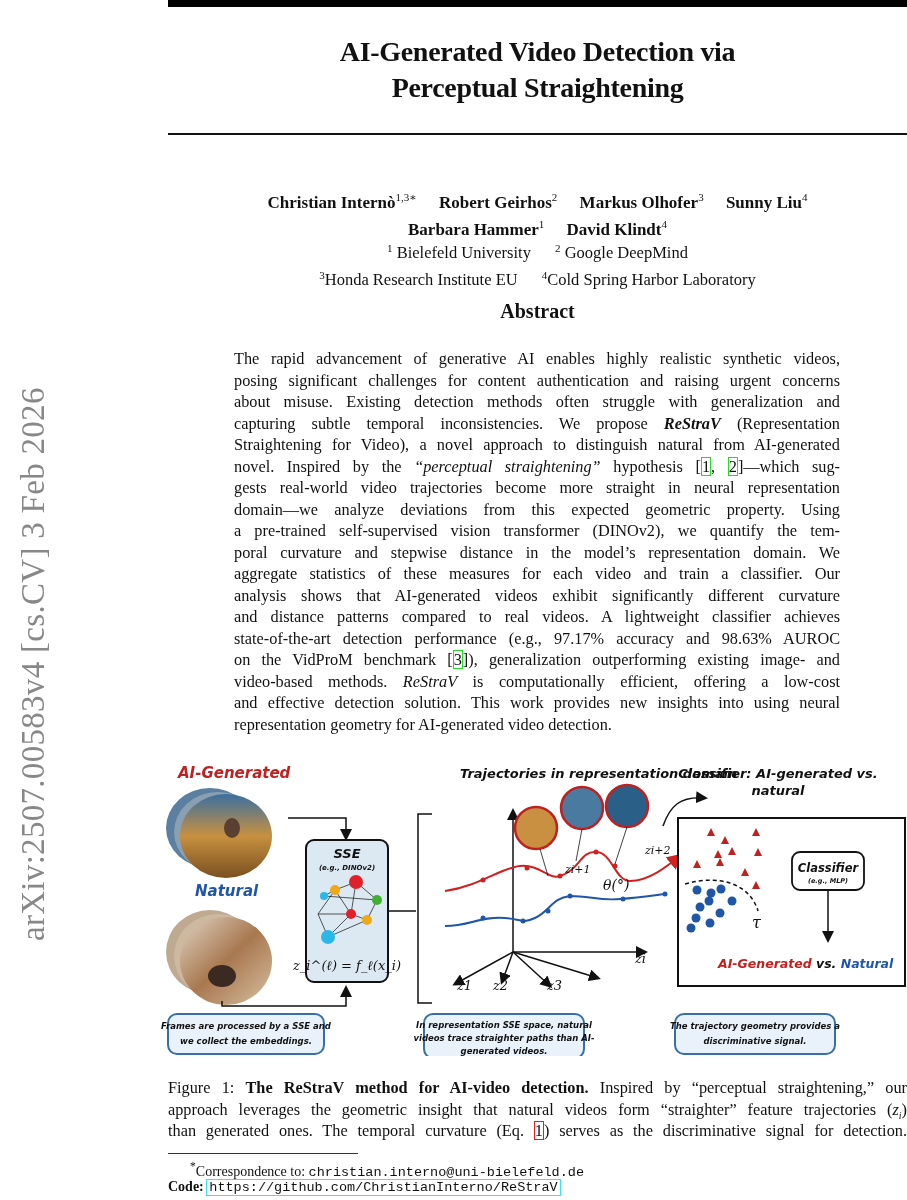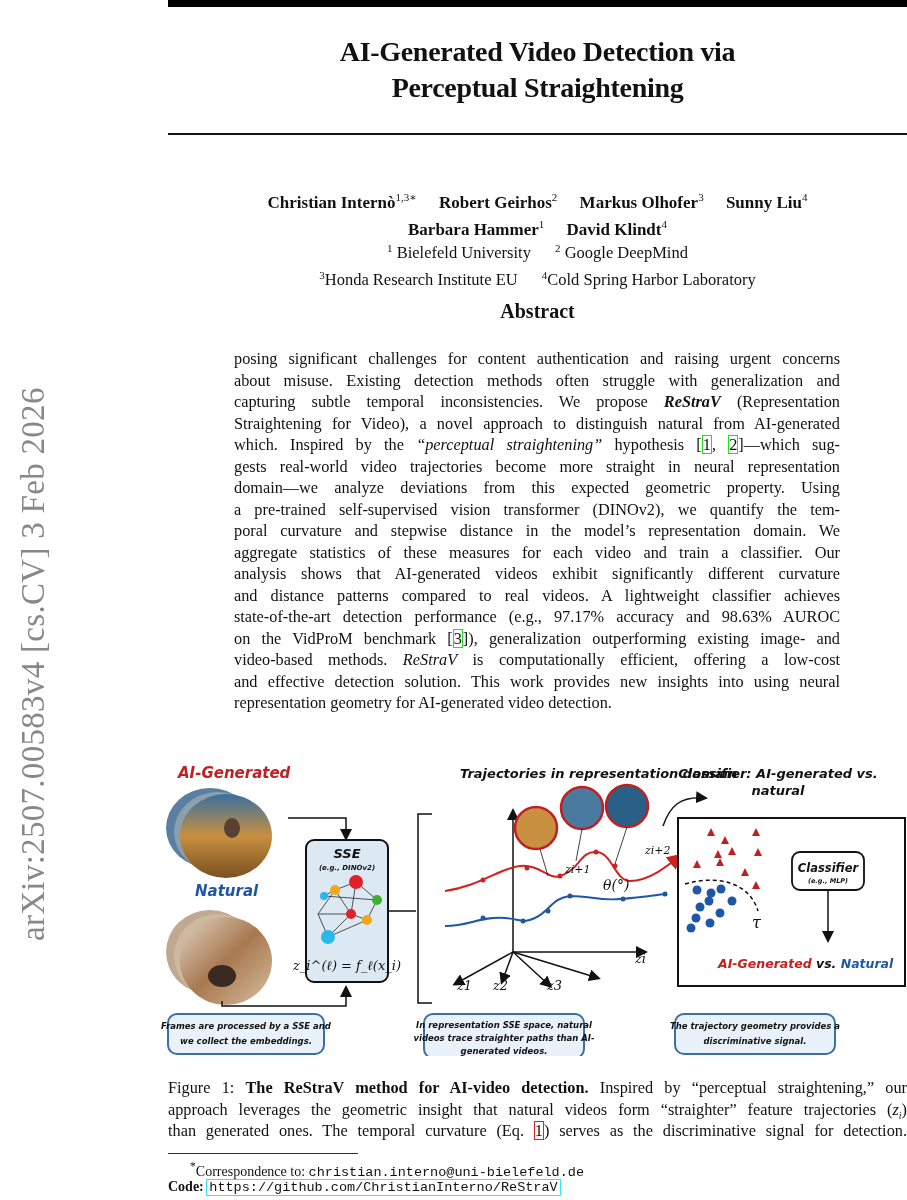--- a/index.html
+++ b/index.html
@@ -68,25 +68,26 @@
     <span class="g"><sup>3</sup><span>Honda Research Institute EU</span></span>
     <span class="g"><sup>4</sup><span>Cold Spring Harbor Laboratory</span></span>
   </div>
 </div>
 
 <div class="abs arxiv">arXiv:2507.00583v4  [cs.CV]  3 Feb 2026</div>
 
 <div class="abs abs-head">Abstract</div>
 
 <div class="abs abstract">
+  <span class="line">The rapid advancement of generative AI enables highly realistic synthetic videos,</span>
   <span class="line">posing significant challenges for content authentication and raising urgent concerns</span>
   <span class="line">about misuse. Existing detection methods often struggle with generalization and</span>
   <span class="line"><span>capturing subtle temporal inconsistencies. We propose</span> <b><i>ReStraV</i></b><span> (Representation</span></span>
   <span class="line">Straightening for Video), a novel approach to distinguish natural from AI-generated</span>
-  <span class="line"><span>which. Inspired by the</span> <i>“perceptual straightening”</i><span> hypothesis [</span><span class="cite">1</span>, <span class="cite">2</span><span>]—which sug-</span></span>
+  <span class="line"><span>novel. Inspired by the</span> <i>“perceptual straightening”</i><span> hypothesis [</span><span class="cite">1</span>, <span class="cite">2</span><span>]—which sug-</span></span>
   <span class="line">gests real-world video trajectories become more straight in neural representation</span>
   <span class="line">domain—we analyze deviations from this expected geometric property.  Using</span>
   <span class="line">a pre-trained self-supervised vision transformer (DINOv2), we quantify the tem-</span>
   <span class="line">poral curvature and stepwise distance in the model’s representation domain. We</span>
   <span class="line">aggregate statistics of these measures for each video and train a classifier.  Our</span>
   <span class="line">analysis shows that AI-generated videos exhibit significantly different curvature</span>
   <span class="line">and distance patterns compared to real videos.  A lightweight classifier achieves</span>
   <span class="line">state-of-the-art detection performance (e.g., 97.17% accuracy and 98.63% AUROC</span>
   <span class="line"><span>on the VidProM benchmark</span> [<span class="cite">3</span><span>]), generalization outperforming existing image- and</span></span>
   <span class="line"><span>video-based methods.</span> <i>ReStraV</i><span> is computationally efficient, offering a low-cost</span></span>

